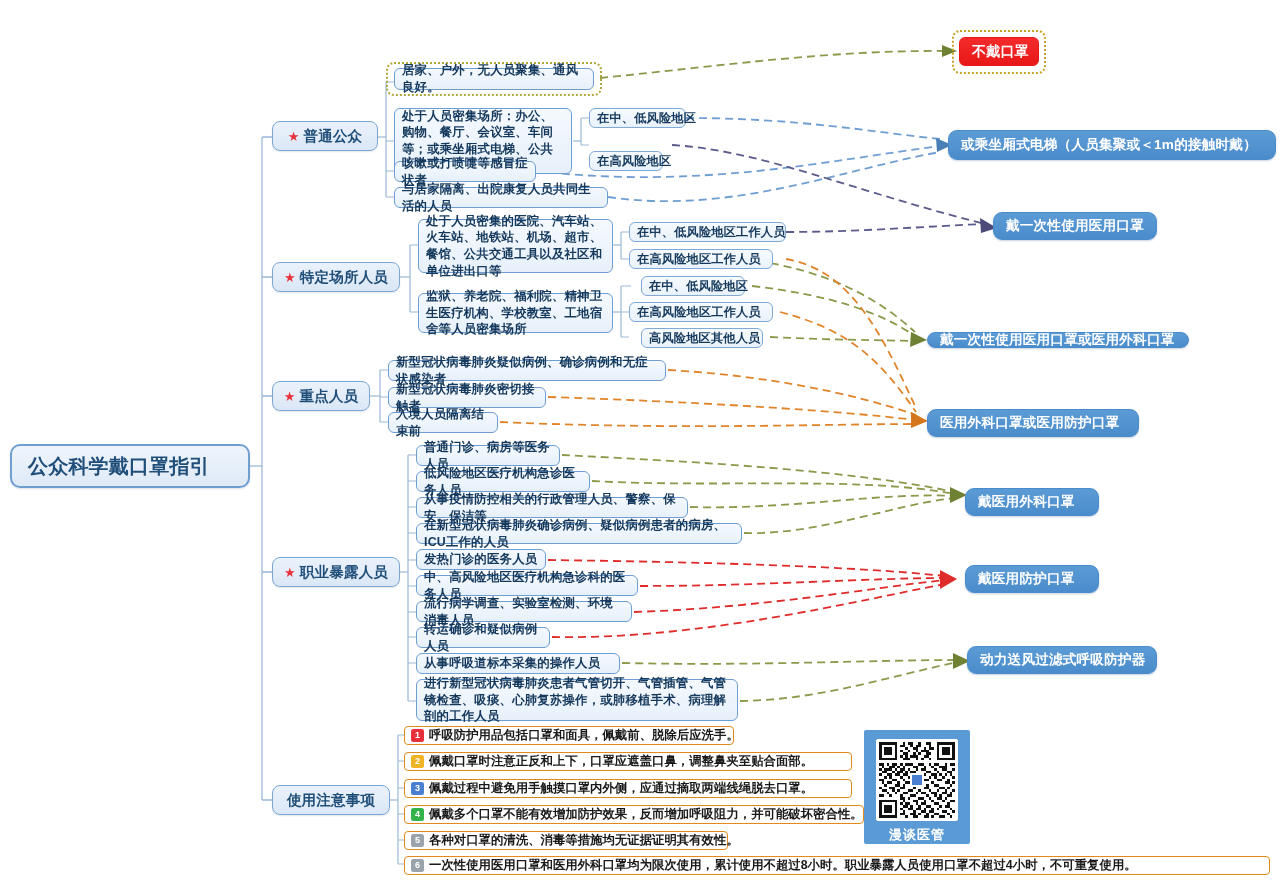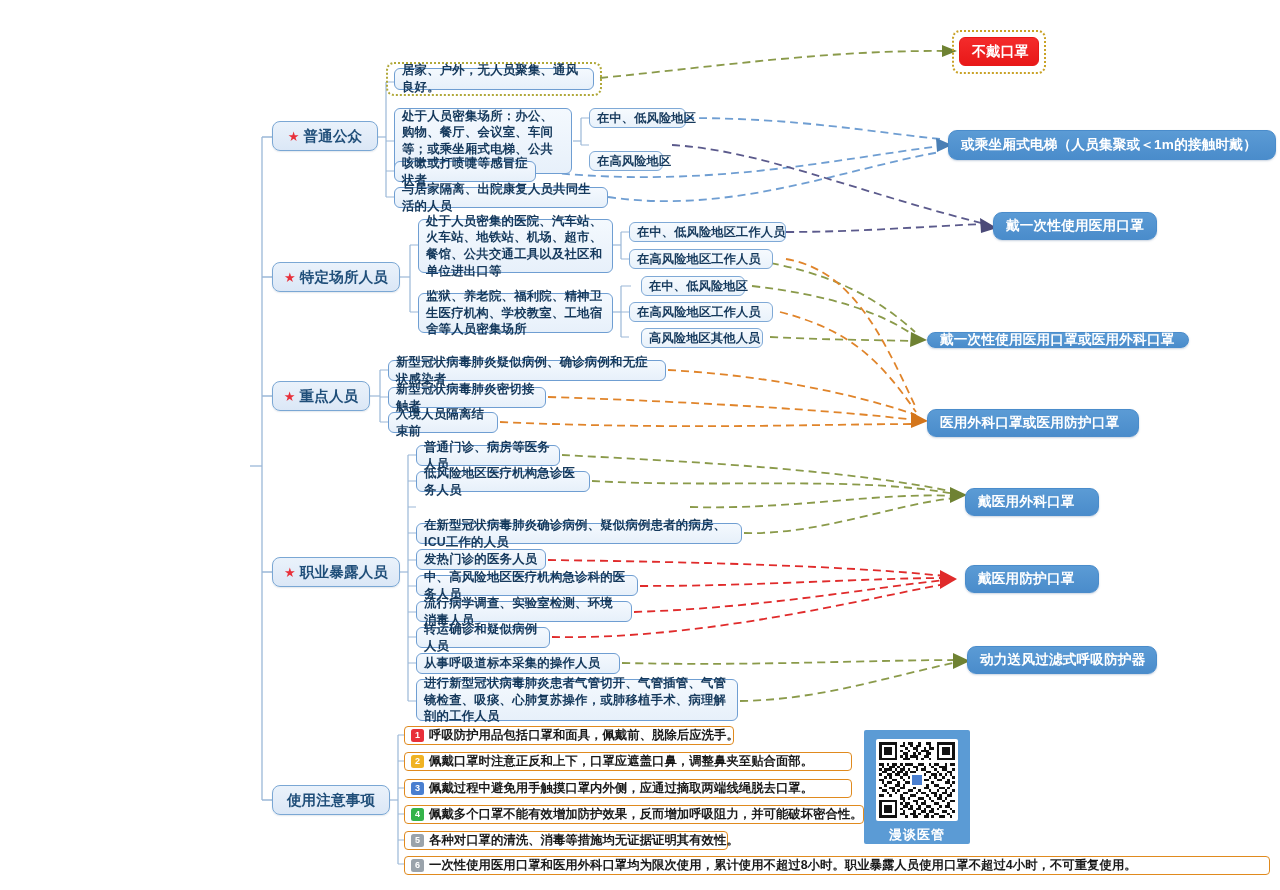--- a/index.html
+++ b/index.html
@@ -259,20 +259,23 @@
     <g fill="none" stroke="#8a9a4a" stroke-width="1.8" stroke-dasharray="8 5">
       <path d="M622 663 C760 666 870 660 958 660"></path>
       <path d="M740 701 C820 700 890 676 958 662"></path>
     </g>
     <polygon points="970,661 953,653 953,669" fill="#6f8233"></polygon>
   </svg>
 
   <div class="dotbox-green" style="left:386px;top:62px;width:216px;height:34px;"></div>
   <div class="dotbox" style="left:952px;top:30px;width:94px;height:44px;"></div>
 
+  <div class="node root" style="left:10px;top:444px;width:240px;height:44px;">
+    <span class="txt">公众科学戴口罩指引</span>
+  </div>
 
   <div class="node branch" style="left:272px;top:121px;width:106px;height:30px;">
     <span class="star">★</span>
     <span>普通公众</span>
   </div>
 
   <div class="node branch" style="left:272px;top:262px;width:128px;height:30px;">
     <span class="star">★</span>
     <span>特定场所人员</span>
   </div>
@@ -346,20 +349,23 @@
   </div>
   <div class="node leaf" style="left:388px;top:412px;width:110px;height:21px;">
     <span class="txt">入境人员隔离结束前</span>
   </div>
 
   <div class="node leaf" style="left:416px;top:445px;width:144px;height:21px;">
     <span class="txt">普通门诊、病房等医务人员</span>
   </div>
   <div class="node leaf" style="left:416px;top:471px;width:174px;height:21px;">
     <span class="txt">低风险地区医疗机构急诊医务人员</span>
+  </div>
+  <div class="node leaf" style="left:416px;top:497px;width:272px;height:21px;">
+    <span class="txt">从事疫情防控相关的行政管理人员、警察、保安、保洁等</span>
   </div>
   <div class="node leaf" style="left:416px;top:523px;width:326px;height:21px;">
     <span class="txt">在新型冠状病毒肺炎确诊病例、疑似病例患者的病房、ICU工作的人员</span>
   </div>
   <div class="node leaf" style="left:416px;top:549px;width:130px;height:21px;">
     <span class="txt">发热门诊的医务人员</span>
   </div>
   <div class="node leaf" style="left:416px;top:575px;width:222px;height:21px;">
     <span class="txt">中、高风险地区医疗机构急诊科的医务人员</span>
   </div>

